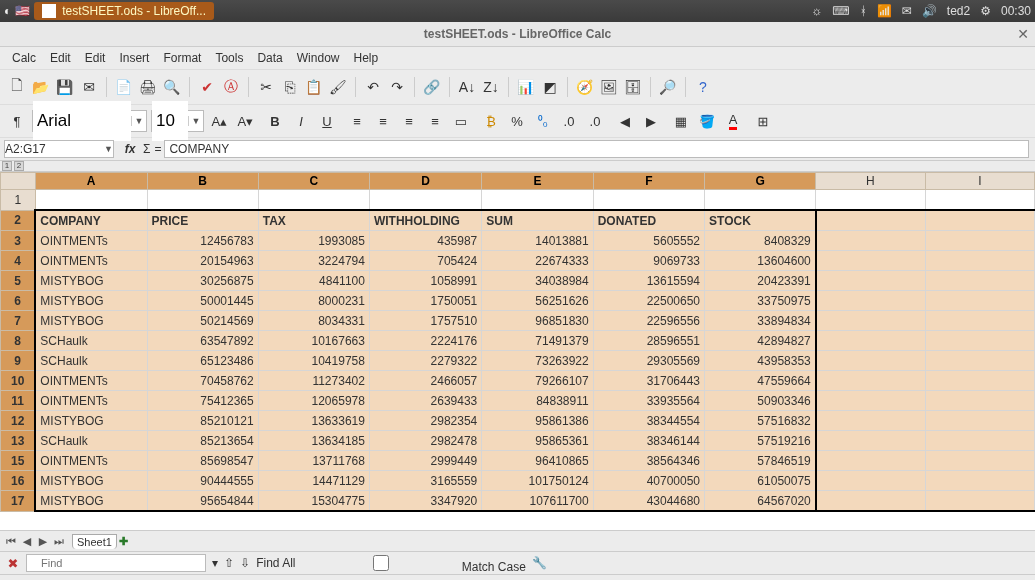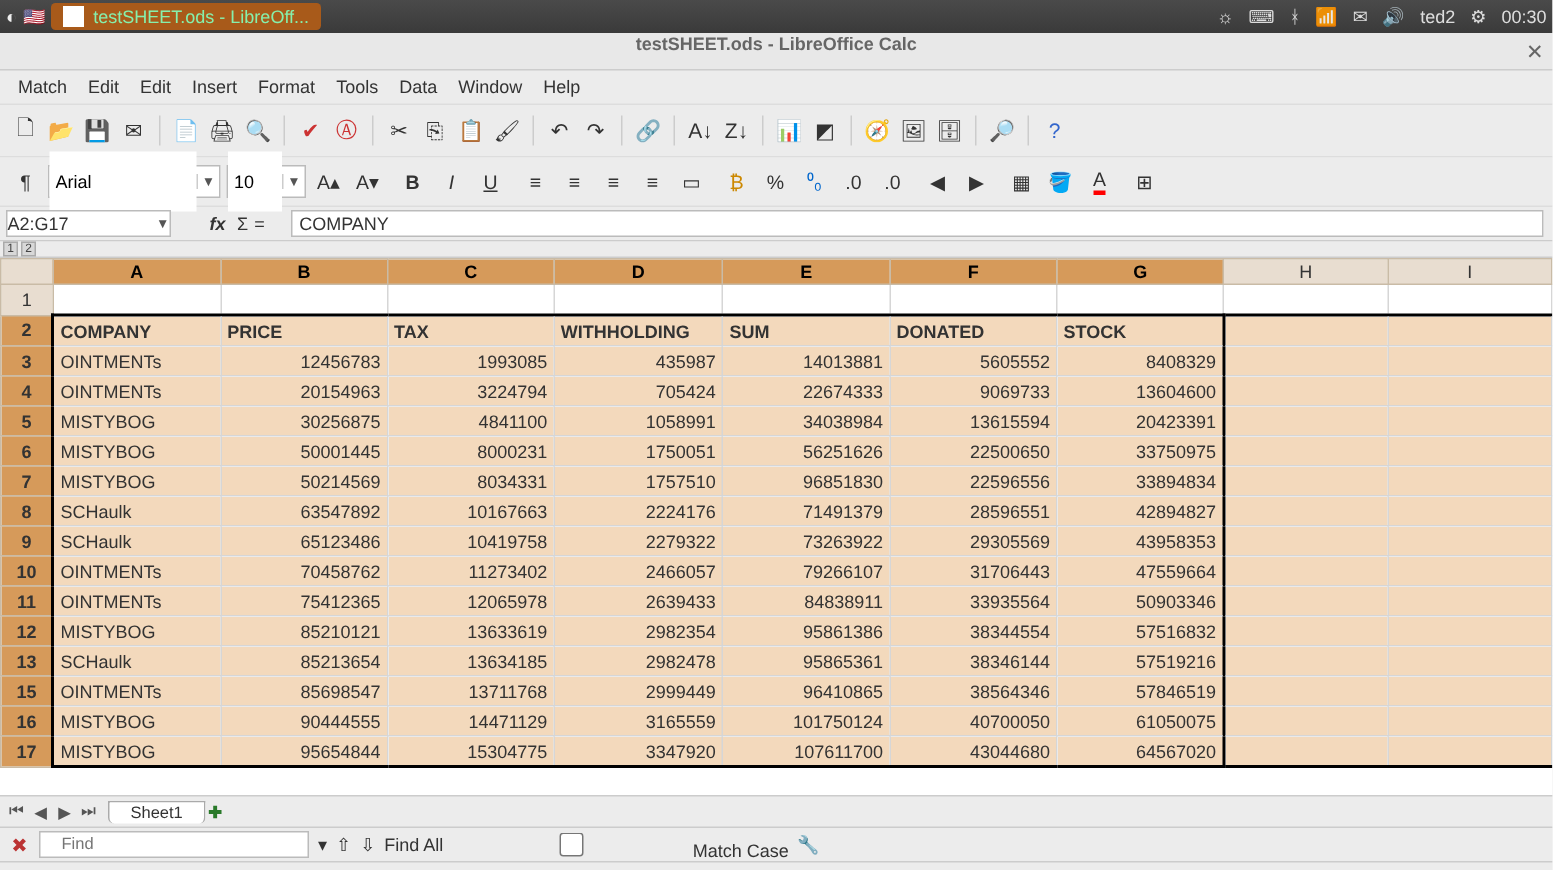--- a/index.html
+++ b/index.html
@@ -1,42 +1,42 @@
 <!DOCTYPE html>
 <html><head>
 <meta charset="utf-8">
 <style>
   html,body{margin:0;padding:0;font-family:"Liberation Sans",Arial,sans-serif;font-size:12px;color:#333;background:#f2f2f2;height:100%;overflow:hidden}
   .top-bar{height:22px;background:linear-gradient(#4a4a4a,#3a3a3a);display:flex;align-items:center;color:#eee;padding:0 4px}
-  .top-bar .task{background:#a85a1a;border-radius:3px;padding:2px 8px;margin-left:4px;color:#86efac;display:flex;align-items:center;gap:6px}
+  .top-bar .task{background:#a85a1a;border-radius:3px;padding:2px 8px;margin-left:4px;color:#fef9c3;display:flex;align-items:center;gap:6px}
   .top-bar .task .ico{width:14px;height:14px;background:#fff;display:inline-block}
   .top-bar .right{margin-left:auto;display:flex;align-items:center;gap:10px}
   .top-bar .right span{opacity:.9}
 
-  .title-bar{height:24px;display:flex;justify-content:center;background:#e8e8e8;position:relative;border-bottom:1px solid #ccc}
+  .title-bar{height:24px;display:flex;align-items:center;justify-content:center;background:#e8e8e8;position:relative;border-bottom:1px solid #ccc}
   .title-bar .title{color:#666;font-weight:bold}
   .title-bar .close{position:absolute;right:6px;top:4px;font-size:14px;color:#666;cursor:pointer}
 
   .menu-bar{height:22px;display:flex;align-items:center;gap:2px;padding:0 6px;background:#ececec;border-bottom:1px solid #ddd}
   .menu-bar .m{padding:2px 6px;cursor:default}
 
   .toolbar{height:30px;display:flex;align-items:center;gap:2px;padding:2px 6px;background:#ececec;border-bottom:1px solid #ddd}
   .toolbar .btn{width:22px;height:22px;display:flex;align-items:center;justify-content:center;border-radius:3px;font-size:14px}
   .toolbar .sep{width:1px;height:20px;background:#ccc;margin:0 4px}
 
   .format-bar{height:28px;display:flex;align-items:center;gap:4px;padding:2px 6px;background:#ececec;border-bottom:1px solid #ddd}
   .format-bar .combo{display:flex;align-items:center;border:1px solid #bbb;background:#fff;height:20px}
-  .format-bar .combo input{border:none;padding:11px 4px;font-size:12px;outline:none;height:18px}
+  .format-bar .combo input{border:none;padding:11px 4px;font-size:17px;outline:none;height:18px}
   .format-bar .combo .dd{width:14px;text-align:center;border-left:1px solid #ccc;font-size:9px;color:#555}
   .format-bar .btn{width:22px;height:22px;display:flex;align-items:center;justify-content:center;font-size:13px}
 
   .formula-bar{height:22px;display:flex;align-items:center;background:#ececec;border-bottom:1px solid #ccc}
   .formula-bar .name-box{width:108px;border:1px solid #bbb;background:#fff;margin:0 4px;padding:1px 0;display:flex;align-items:center}
   .formula-bar .name-box .dd{margin-left:auto;font-size:9px;color:#555}
-  .formula-bar .fx-btns{display:flex;align-items:flex-end;gap:4px;margin:0 18px}
+  .formula-bar .fx-btns{display:flex;align-items:flex-end;gap:4px;margin:0 3px}
   .formula-bar .fx{width:18px;text-align:center;font-style:italic;font-weight:bold}
   .formula-bar .input{flex:1;border:1px solid #bbb;background:#fff;margin-right:6px;padding:1px 4px}
 
   .ruler-strip{height:10px;background:#ececec;display:flex;align-items:center;border-bottom:1px solid #ccc}
   .ruler-strip .cell{background:#d8d8d8;border:1px solid #aaa;width:8px;height:8px;margin-left:2px;font-size:8px;text-align:center;line-height:8px;color:#444}
 
   .grid-wrap{display:flex;flex-direction:column;background:#fff;height:calc(100% - 22px - 24px - 22px - 30px - 28px - 22px - 10px - 20px - 22px - 22px)}
   .grid-scroll{overflow:auto;flex:1;position:relative}
   table.grid{border-collapse:collapse;table-layout:fixed}
   .colhdr th,.rowhdr{background:#e8ddd0;border:1px solid #c9bba6;font-weight:normal;color:#333;text-align:center}
@@ -51,21 +51,21 @@
   .sel-top td{border-top:2px solid #000}
   .sel-bottom td{border-bottom:2px solid #000}
   .sel-left{border-left:2px solid #000}
   .sel-right{border-right:2px solid #000}
   tr.plain td{background:#fff}
   .corner{background:#e8ddd0;border:1px solid #c9bba6;width:32px}
 
   .sheet-tabs{height:20px;background:#ececec;display:flex;align-items:center;border-top:1px solid #ccc;font-size:11px}
   .sheet-tabs .nav{display:flex;gap:2px;padding:0 4px}
   .sheet-tabs .nav span{width:14px;text-align:center;color:#555;cursor:pointer}
-  .sheet-tabs .tab{background:#fff;border:1px solid #aaa;border-bottom:none;padding:1px 14px;margin-left:2px;border-radius:0 0 4px 4px}
+  .sheet-tabs .tab{background:#fff;border:1px solid #aaa;border-bottom:none;padding:1px 4px;margin-left:2px;border-radius:0 0 4px 4px}
   .sheet-tabs .add{margin-left:2px;color:#2a7a2a;font-weight:bold;cursor:pointer}
 
   .find-bar{height:22px;background:#ececec;display:flex;align-items:center;gap:6px;padding:0 6px;border-top:1px solid #ccc}
   .find-bar .x{width:14px;text-align:center;font-size:13px;color:#b33}
   .find-bar input{border:1px solid #bbb;width:150px;height:16px;padding:0 14px;font-size:11px;color:#888}
 
   .status-bar{height:22px;background:#ececec;display:flex;align-items:center;padding:0 8px;border-top:1px solid #ccc;font-size:11px;color:#333}
   .col{width:110px}
 </style>
 </head>
@@ -90,21 +90,21 @@
     <span>00:30</span>
   </div>
 </div>
 
 <div class="title-bar">
   <span class="title">testSHEET.ods - LibreOffice Calc</span>
   <span class="close">✕</span>
 </div>
 
 <div class="menu-bar">
-  <span class="m">Match</span>
+  <span class="m">Calc</span>
   <span class="m">Edit</span>
   <span class="m">Edit</span>
   <span class="m">Insert</span>
   <span class="m">Format</span>
   <span class="m">Tools</span>
   <span class="m">Data</span>
   <span class="m">Window</span>
   <span class="m">Help</span>
 </div>
 

